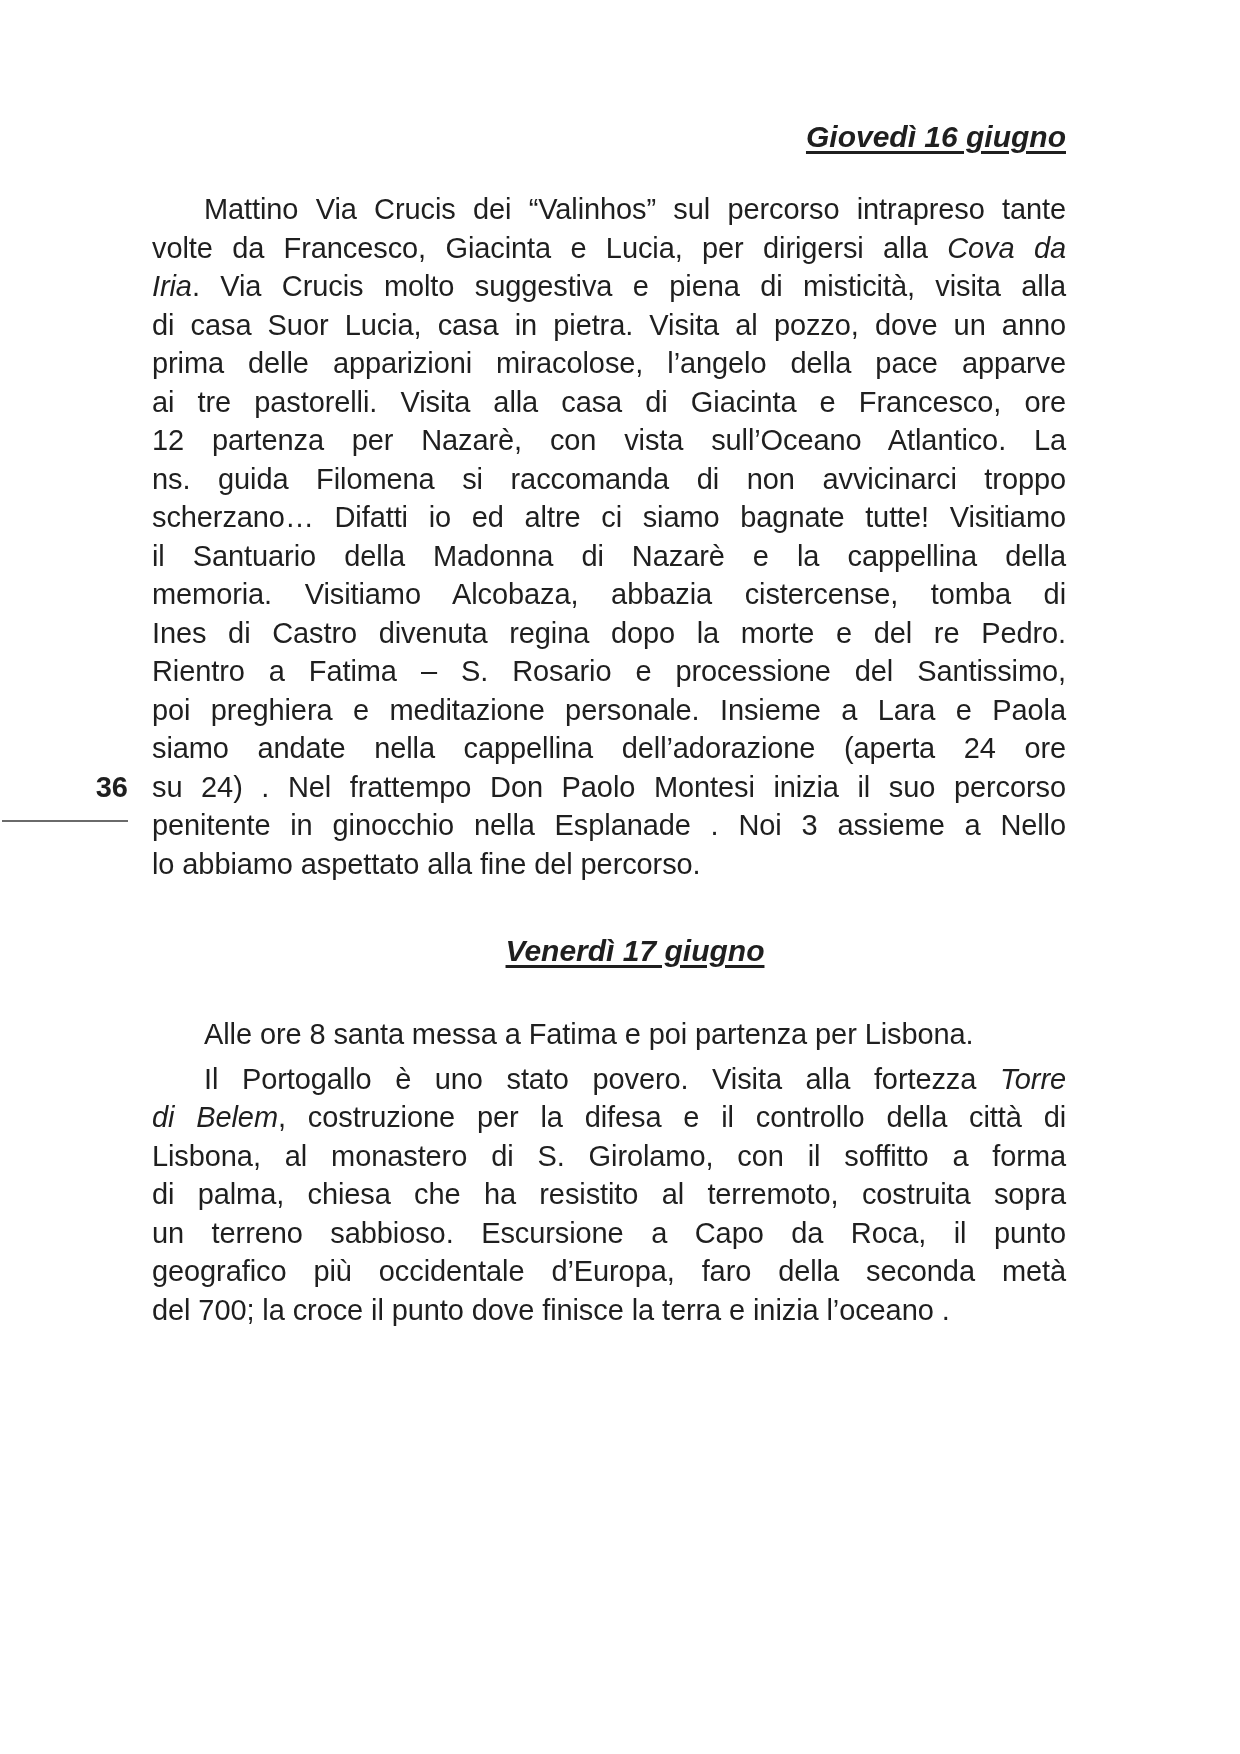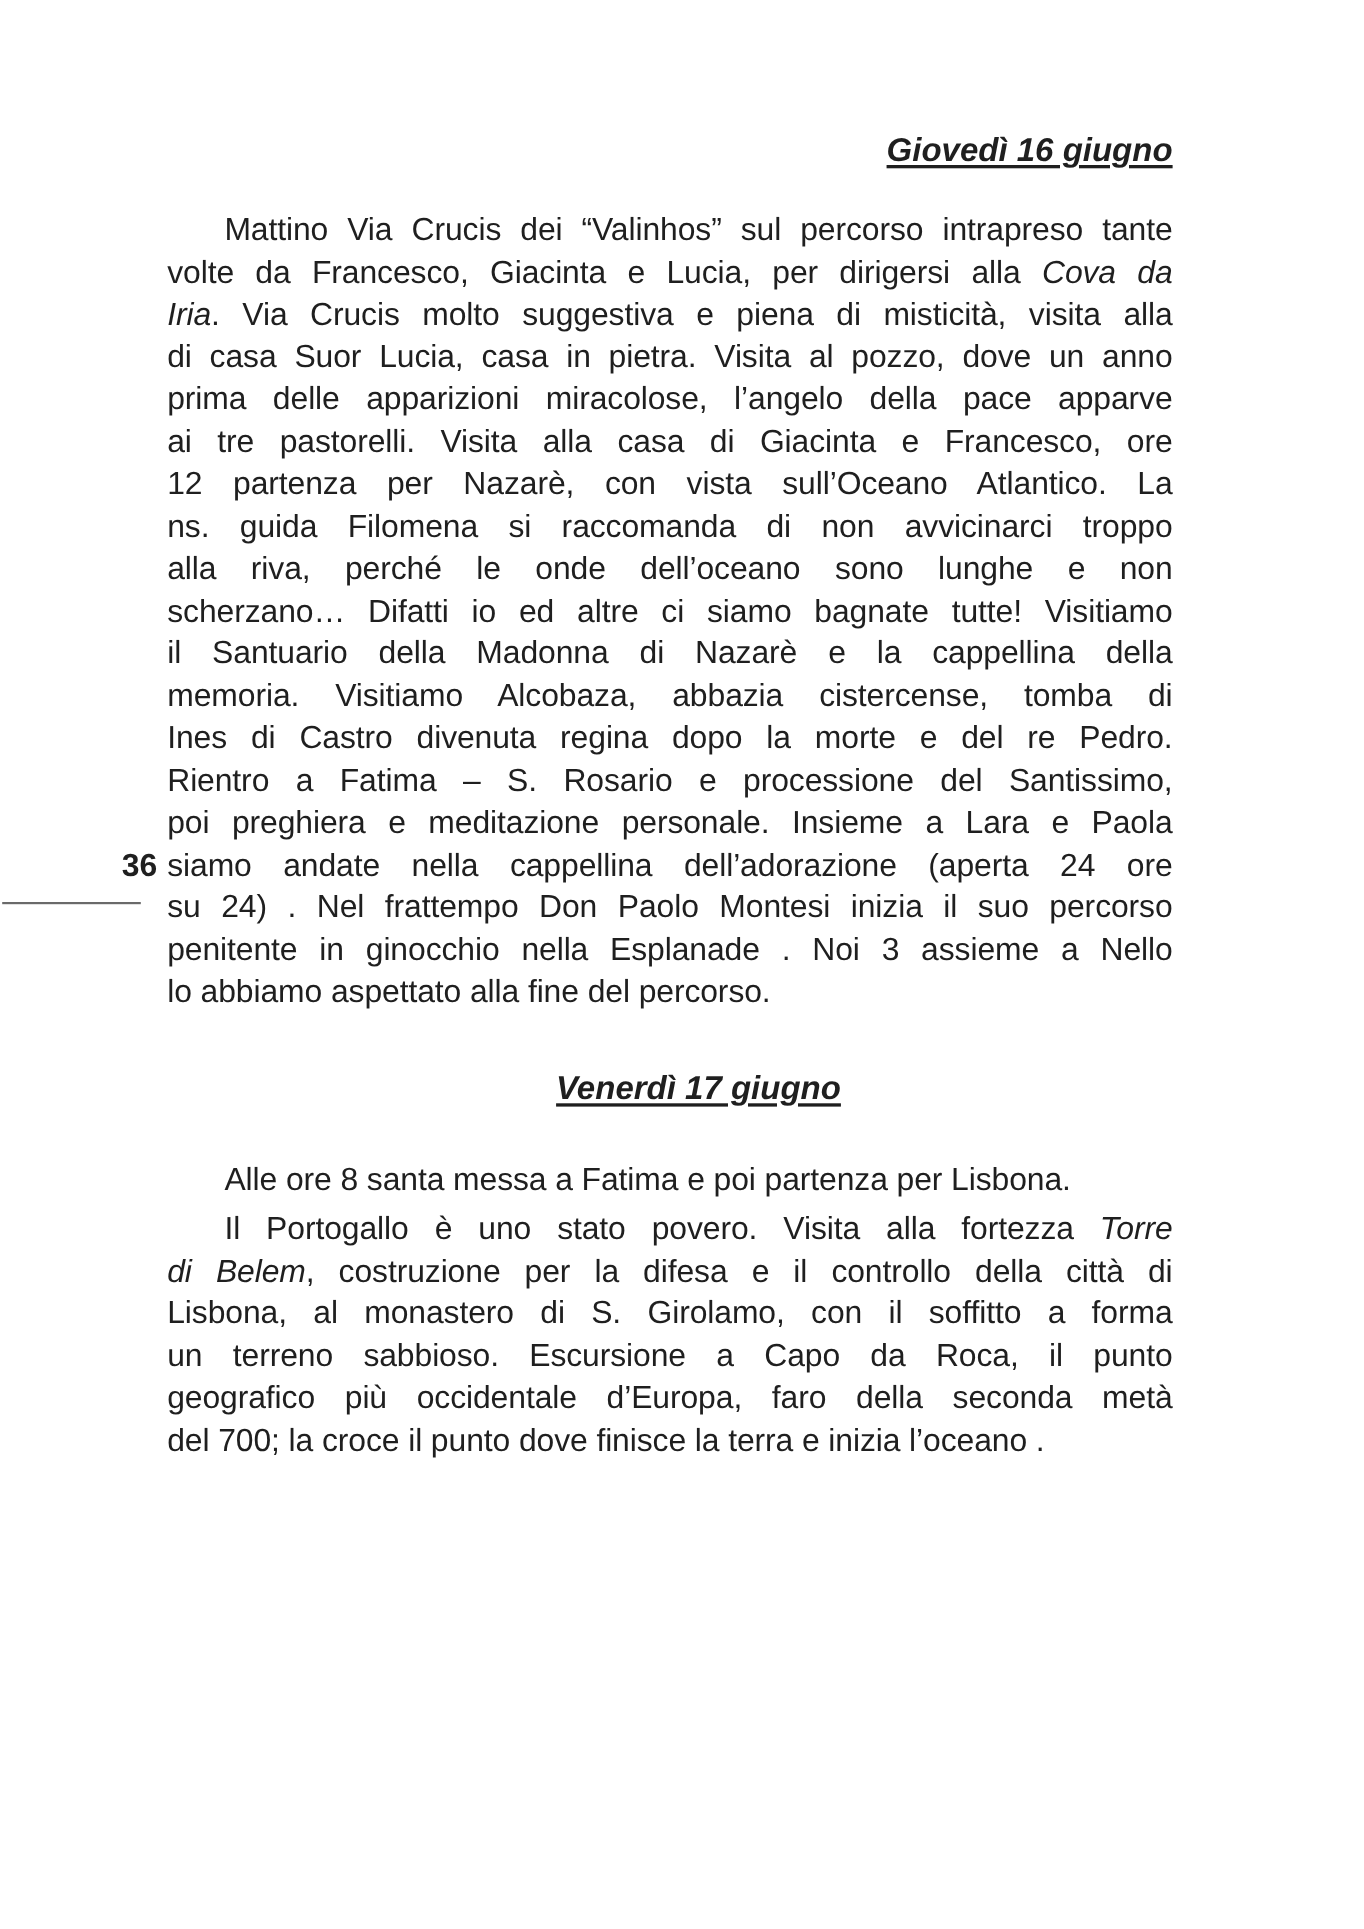--- a/index.html
+++ b/index.html
@@ -24,21 +24,20 @@
   .page-number {
     position: absolute;
     left: 0;
     top: 772px;
     width: 128px;
     text-align: right;
     font-size: 29px;
     line-height: 30px;
     font-weight: bold;
     color: #1f1f1f;
-    padding-left: 15px;
   }
   .margin-rule {
     position: absolute;
     left: 2px;
     top: 820px;
     width: 126px;
     height: 2px;
     background: #6a6a6a;
   }
   
@@ -91,21 +90,20 @@
         <div class="heading"><span class="heading-text">Giovedì 16 giugno</span></div>
         <div class="paragraph">
           <div class="line indent"><span>Mattino Via Crucis dei “Valinhos” sul percorso intrapreso tante</span></div>
           <div class="line"><span>volte da Francesco, Giacinta e Lucia, per dirigersi alla </span><span class="it">Cova da</span></div>
           <div class="line"><span class="it">Iria</span><span>. Via Crucis molto suggestiva e piena di misticità, visita alla</span></div>
           <div class="line"><span>di casa Suor Lucia, casa in pietra. Visita al pozzo, dove un anno</span></div>
           <div class="line"><span>prima delle apparizioni miracolose, l’angelo della pace apparve</span></div>
           <div class="line"><span>ai tre pastorelli. Visita alla casa di Giacinta e Francesco, ore</span></div>
           <div class="line"><span>12 partenza per Nazarè, con vista sull’Oceano Atlantico. La</span></div>
           <div class="line"><span>ns. guida Filomena si raccomanda di non avvicinarci troppo</span></div>
-          <div class="line"><span>alla riva, perché le onde dell’oceano sono lunghe e non</span></div>
           <div class="line"><span>scherzano… Difatti io ed altre ci siamo bagnate tutte! Visitiamo</span></div>
           <div class="line"><span>il Santuario della Madonna di Nazarè e la cappellina della</span></div>
           <div class="line"><span>memoria. Visitiamo Alcobaza, abbazia cistercense, tomba di</span></div>
           <div class="line"><span>Ines di Castro divenuta regina dopo la morte e del re Pedro.</span></div>
           <div class="line"><span>Rientro a Fatima – S. Rosario e processione del Santissimo,</span></div>
           <div class="line"><span>poi preghiera e meditazione personale. Insieme a Lara e Paola</span></div>
           <div class="line"><span>siamo andate nella cappellina dell’adorazione (aperta 24 ore</span></div>
           <div class="line"><span>su 24) . Nel frattempo Don Paolo Montesi inizia il suo percorso</span></div>
           <div class="line"><span>penitente in ginocchio nella Esplanade . Noi 3 assieme a Nello</span></div>
           <div class="line last"><span>lo abbiamo aspettato alla fine del percorso.</span></div>
@@ -113,19 +111,20 @@
       </section>
       <section class="section">
         <div class="heading"><span class="heading-text">Venerdì 17 giugno</span></div>
         <div class="paragraph">
           <div class="line indent last"><span>Alle ore 8 santa messa a Fatima e poi partenza per Lisbona.</span></div>
         </div>
         <div class="paragraph">
           <div class="line indent"><span>Il Portogallo è uno stato povero. Visita alla fortezza </span><span class="it">Torre</span></div>
           <div class="line"><span class="it">di Belem</span><span>, costruzione per la difesa e il controllo della città di</span></div>
           <div class="line"><span>Lisbona, al monastero di S. Girolamo, con il soffitto a forma</span></div>
+          <div class="line"><span>di palma, chiesa che ha resistito al terremoto, costruita sopra</span></div>
           <div class="line"><span>un terreno sabbioso. Escursione a Capo da Roca, il punto</span></div>
           <div class="line"><span>geografico più occidentale d’Europa, faro della seconda metà</span></div>
           <div class="line last"><span>del 700; la croce il punto dove finisce la terra e inizia l’oceano .</span></div>
         </div>
       </section>
     </main>
 </div>
 
 </body></html>

